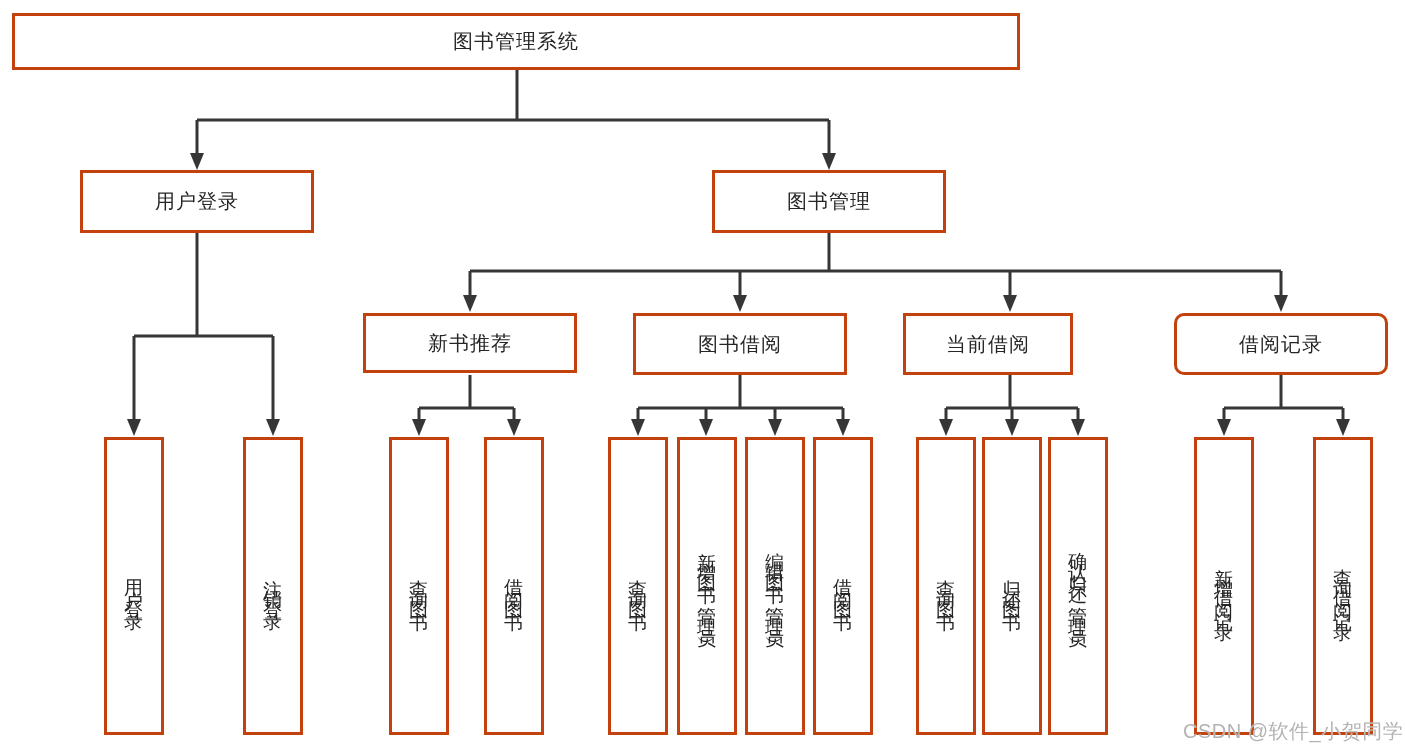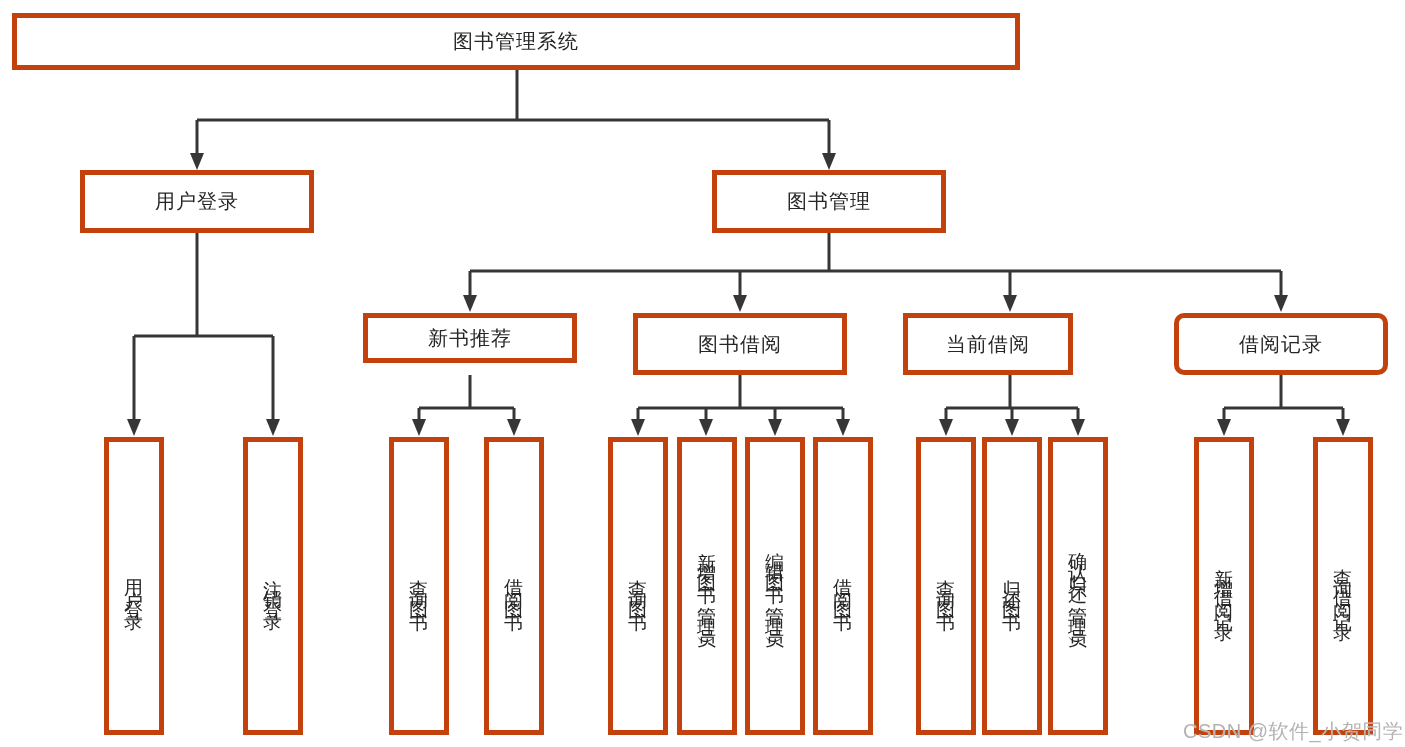--- a/index.html
+++ b/index.html
@@ -18,21 +18,21 @@
   .connector-layer {
     position: absolute;
     left: 0; top: 0;
     width: 1405px; height: 747px;
     pointer-events: none;
   }
   .box {
     position: absolute;
     box-sizing: border-box;
     background: #ffffff;
-    border: 5px solid #c2410c;
+    border: 3px solid #c2410c;
     display: flex;
     align-items: center;
     justify-content: center;
     color: #262626;
     font-size: 20px;
     letter-spacing: 1px;
     white-space: nowrap;
     z-index: 2;
   }
   .vbox {
@@ -96,21 +96,21 @@
     <path d="M1281 375 V408 M1224 408 H1343 M1224 408 V421 M1343 408 V421"></path>
     <polygon points="1217,419 1231,419 1224,436"></polygon>
     <polygon points="1336,419 1350,419 1343,436"></polygon>
   </svg>
 
   <div class="box" style="left:12px; top:13px; width:1008px; height:57px;">图书管理系统</div>
 
   <div class="box" style="left:80px; top:170px; width:234px; height:63px;">用户登录</div>
   <div class="box" style="left:712px; top:170px; width:234px; height:63px;">图书管理</div>
 
-  <div class="box" style="left:363px; top:313px; width:214px; height:50px;">新书推荐</div>
+  <div class="box" style="left:363px; top:313px; width:214px; height:60px;">新书推荐</div>
   <div class="box" style="left:633px; top:313px; width:214px; height:62px;text-align:right;">图书借阅</div>
   <div class="box" style="left:903px; top:313px; width:170px; height:62px;">当前借阅</div>
   <div class="box" style="left:1174px; top:313px; width:214px; height:62px;border-radius:10px;">借阅记录</div>
 
   <div class="box vbox" style="left:104px; top:437px; width:60px; height:298px;">用户登录</div>
   <div class="box vbox" style="left:243px; top:437px; width:60px; height:298px;">注销登录</div>
 
   <div class="box vbox" style="left:389px; top:437px; width:60px; height:298px;">查询图书</div>
   <div class="box vbox" style="left:484px; top:437px; width:60px; height:298px;">借阅图书</div>
 

